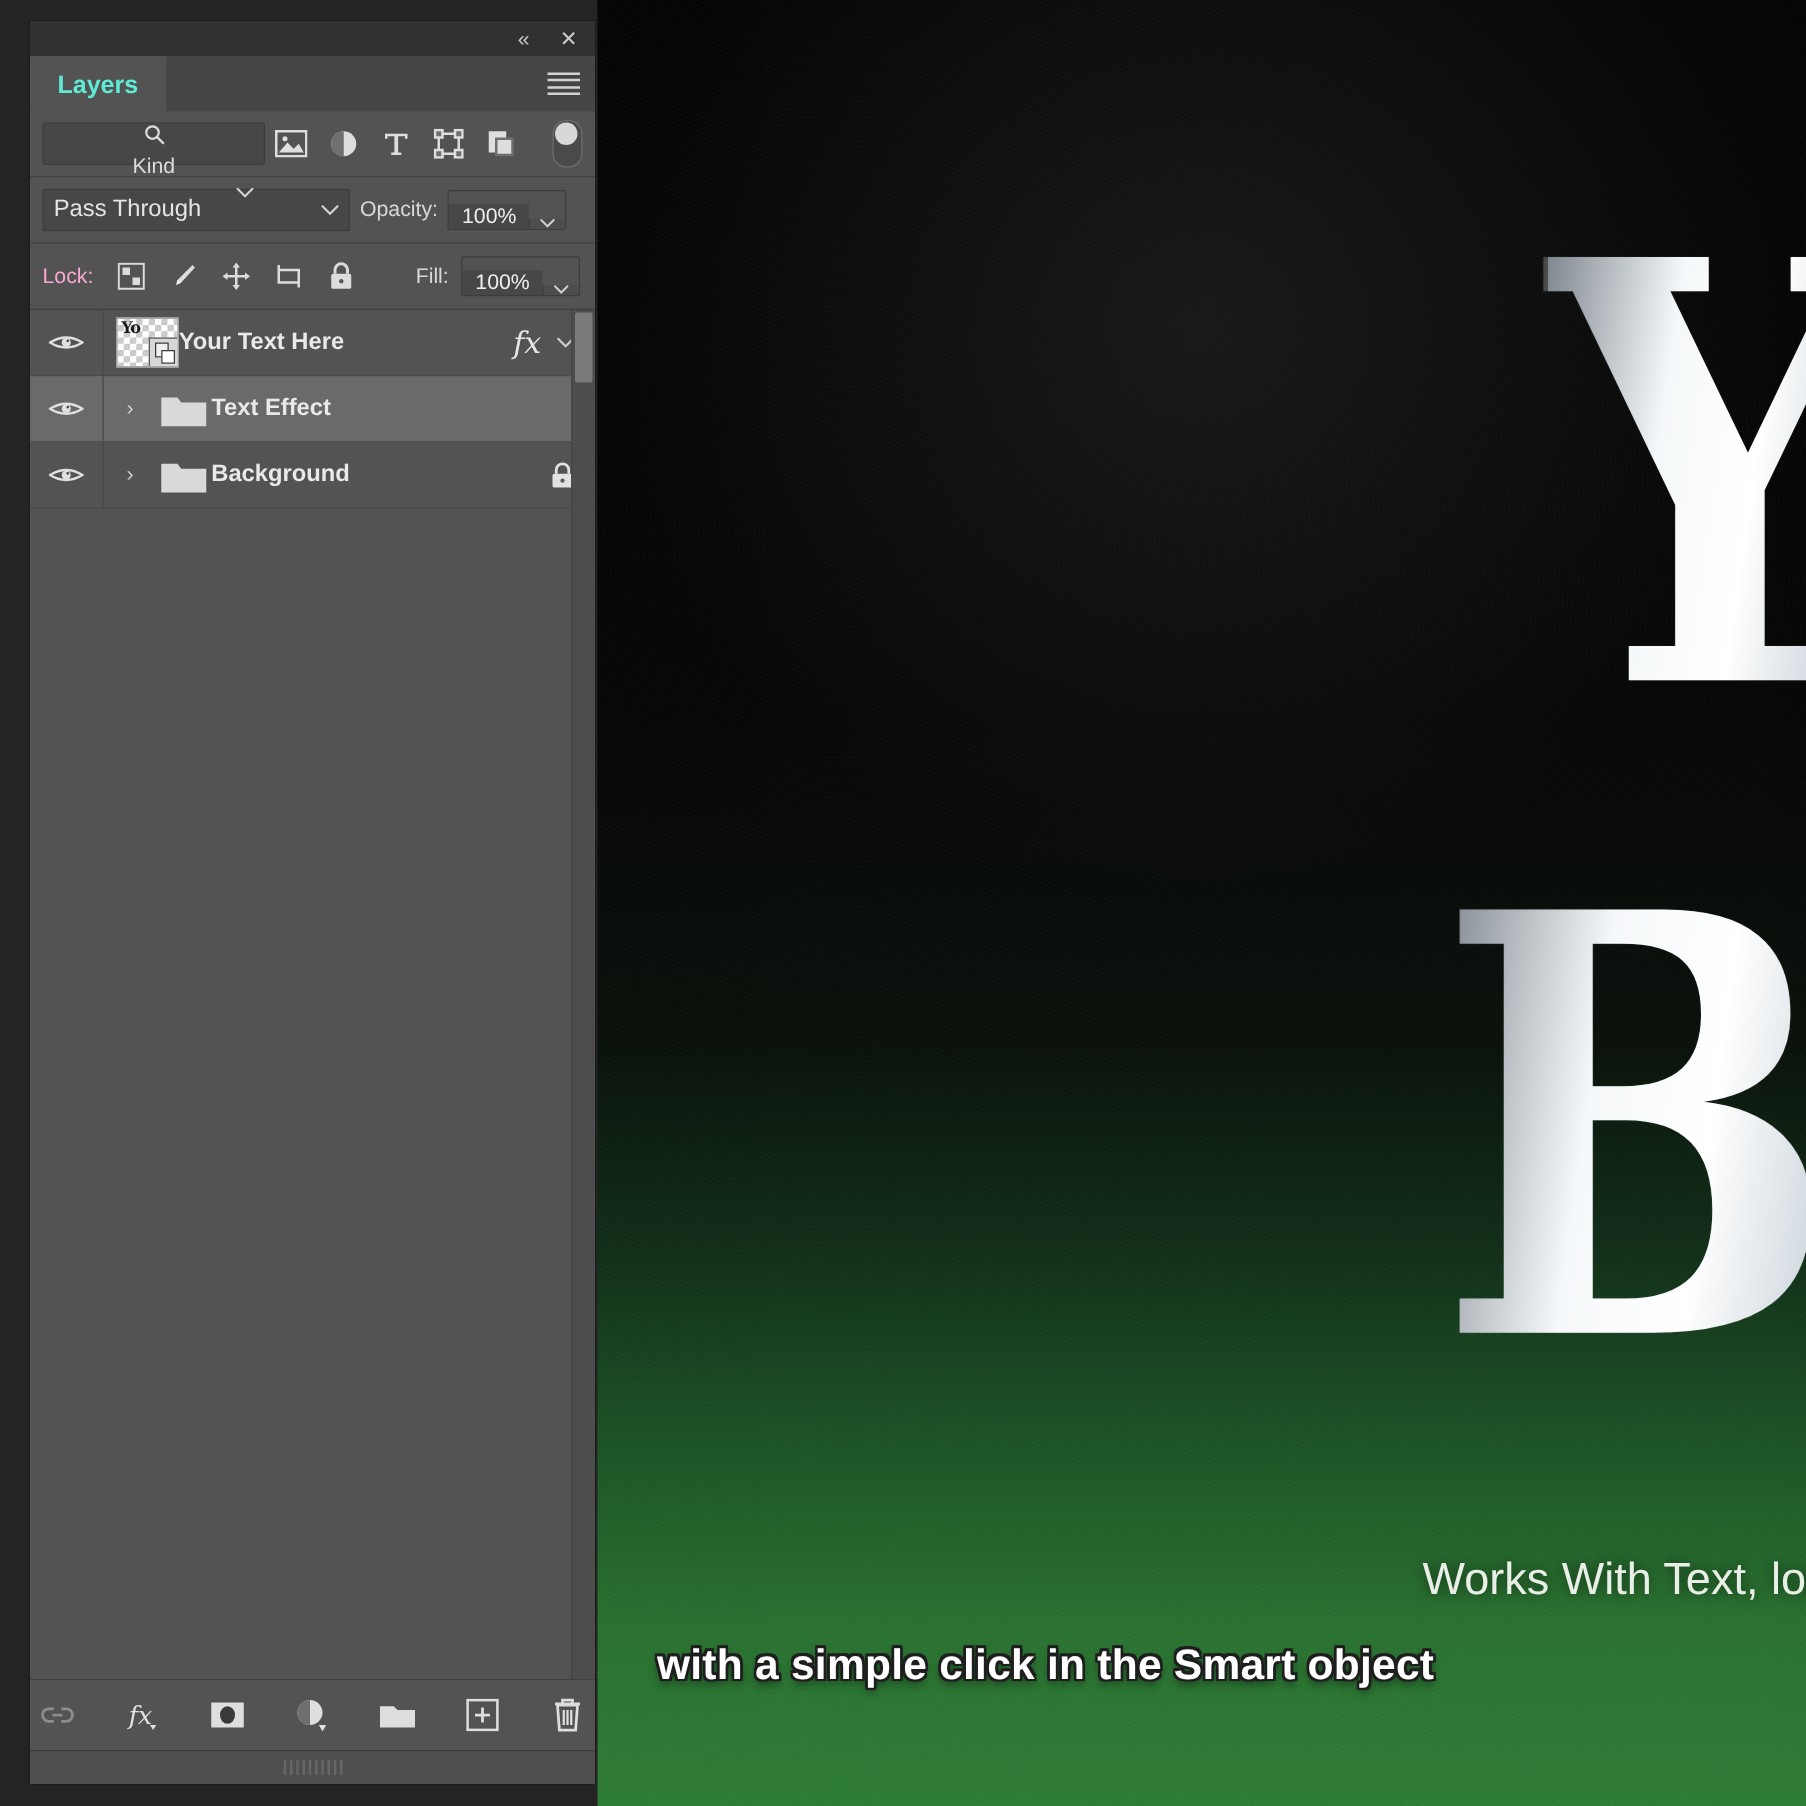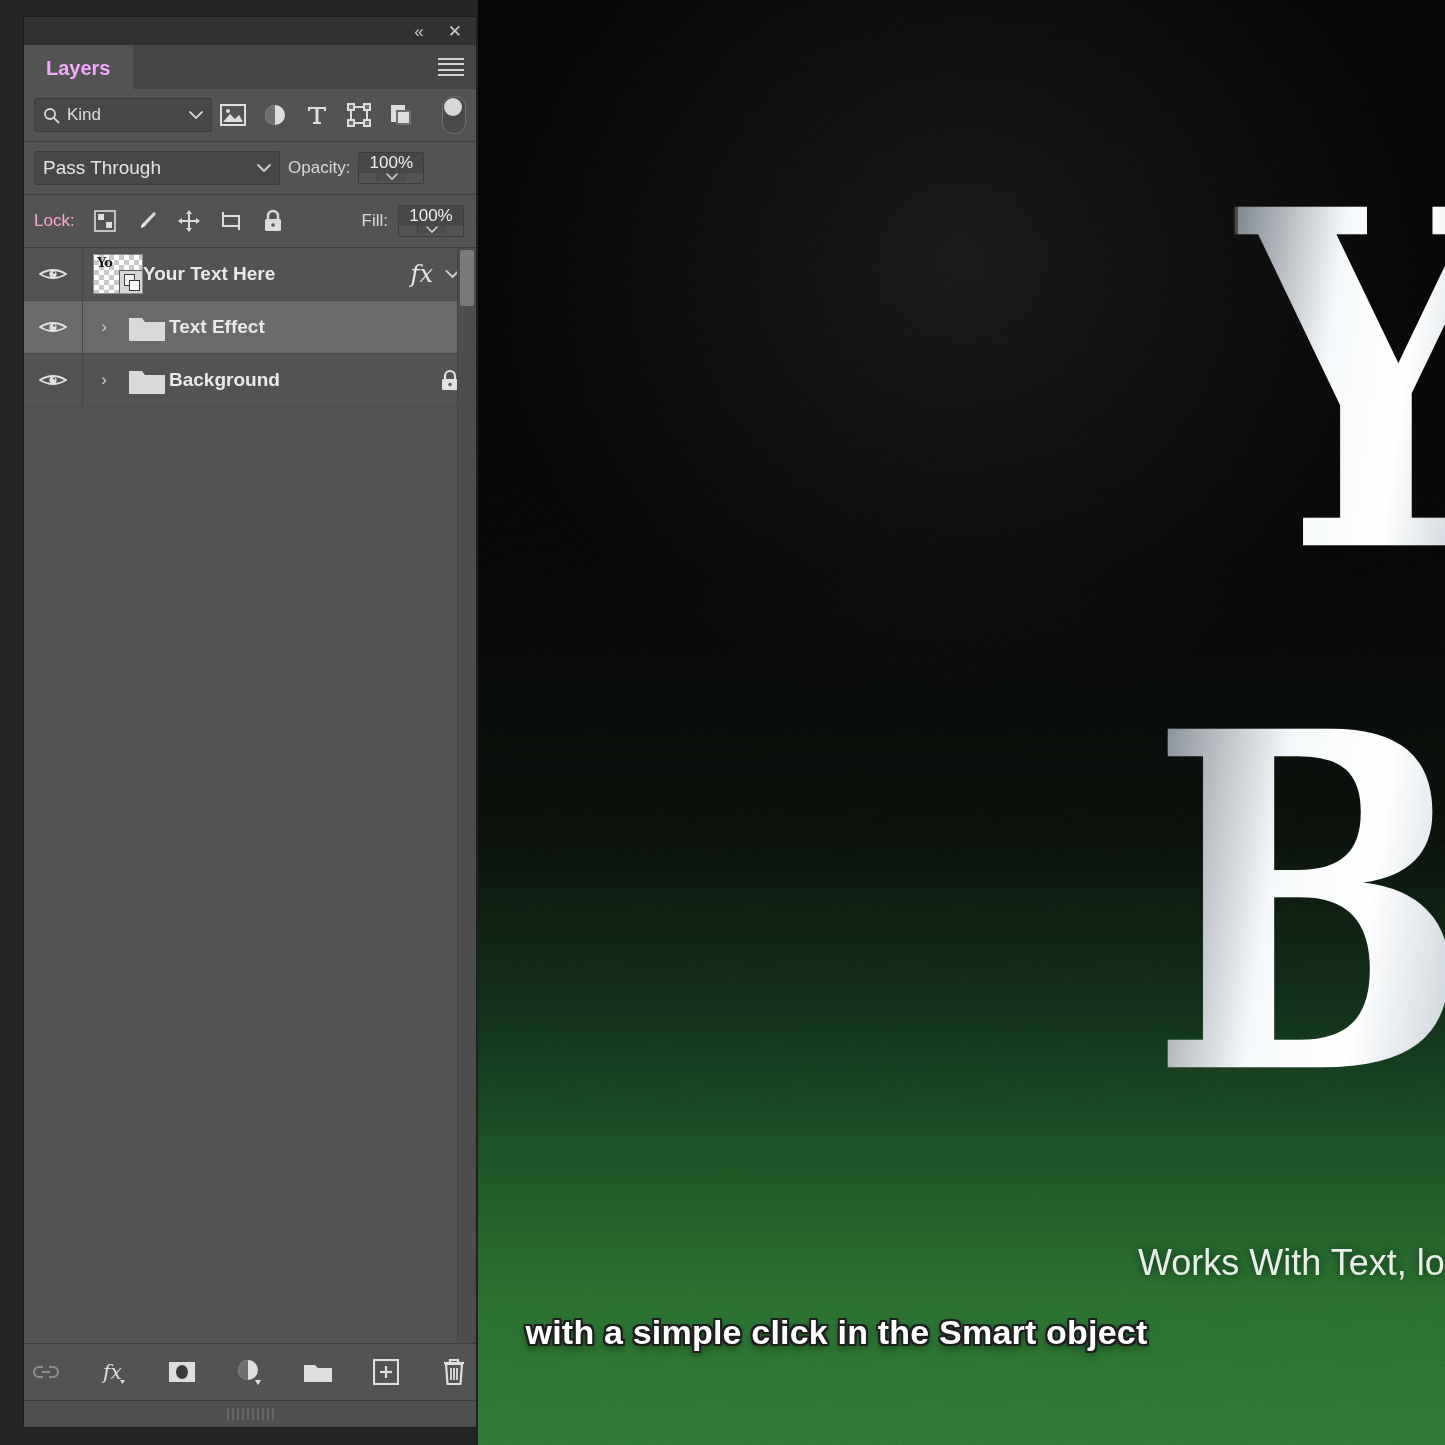--- a/index.html
+++ b/index.html
@@ -160,21 +160,21 @@
   #tabbar {
     height: 44px;
     background: #454545;
     display: flex;
     align-items: stretch;
     flex: 0 0 auto;
     position: relative;
   }
   #tab-layers {
     background: #535353;
-    color: #f0abfc;
+    color: #5eead4;
     font-size: 20px;
     font-weight: 700;
     display: flex;
     align-items: center;
     padding: 0 22px;
     border-top: 2px solid #535353;
     cursor: pointer;
   }
   #panel-menu {
     position: absolute;
@@ -212,20 +212,21 @@
     border: 1px solid #3c3c3c;
     border-radius: 2px;
     display: flex;
     align-items: center;
     gap: 7px;
     padding: 0 8px;
     color: #dcdcdc;
     font-size: 17px;
     cursor: pointer;
     position: relative;
+    flex-direction: column;
   }
   #kind-select .chev { margin-left: auto; }
   .filt-icon {
     width: 42px;
     height: 38px;
     display: flex;
     align-items: center;
     justify-content: center;
     cursor: pointer;
   }
@@ -273,27 +274,26 @@
     cursor: pointer;
   }
   #blend-select .chev { margin-left: auto; }
   .field-label {
     color: #d8d8d8;
     font-size: 17px;
     white-space: nowrap;
   }
   .num-field {
     display: flex;
-    align-items: center;
+    align-items: flex-end;
     height: 30px;
     border: 1px solid #3c3c3c;
     border-radius: 2px;
     overflow: hidden;
     cursor: text;
-    flex-direction: column;
   }
   .num-field .val {
     width: 64px;
     background: #474747;
     color: #efefef;
     font-size: 17px;
     display: flex;
     align-items: center;
     justify-content: center;
   }

